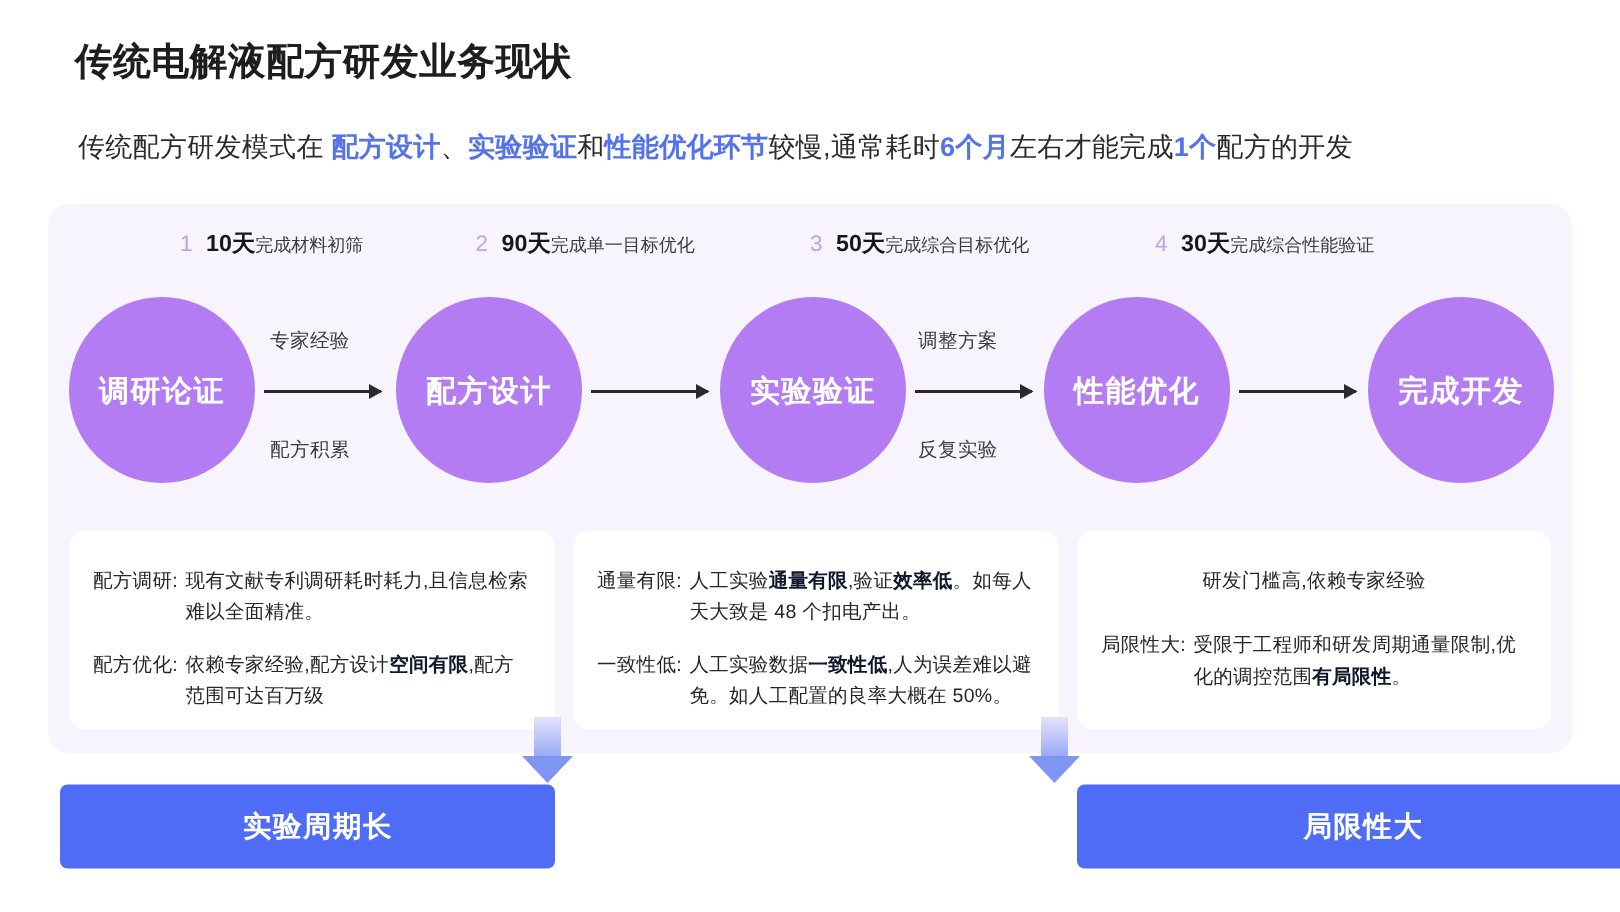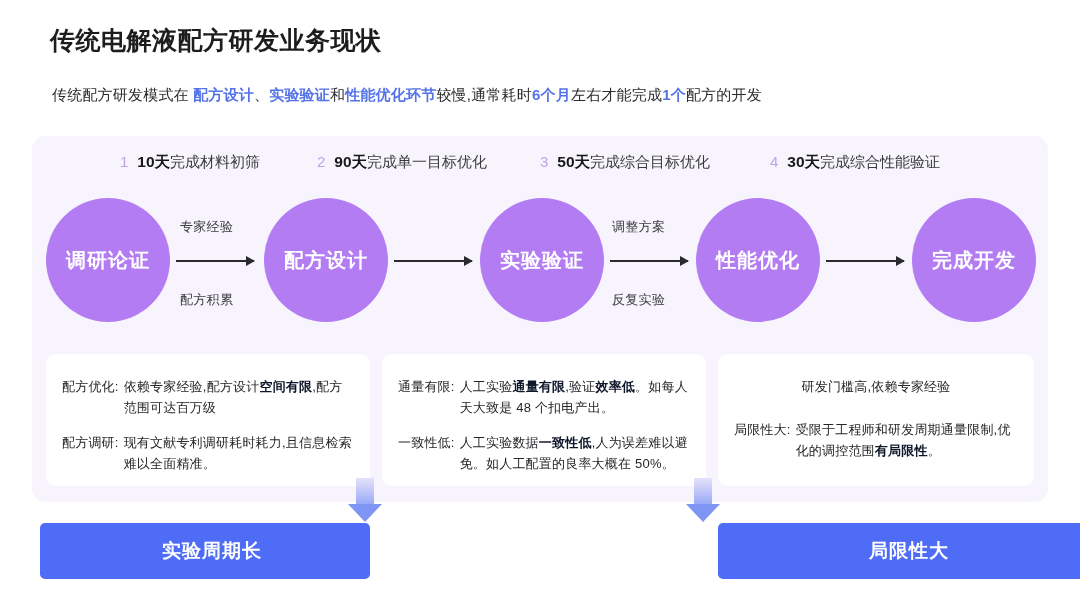--- a/index.html
+++ b/index.html
@@ -12,21 +12,21 @@
   .page { position: relative; width: 1080px; height: 608px; background: #fff; }
 
   
   .title {
     position: absolute; left: 50px; top: 24px;
     font-size: 25px; font-weight: bold; color: #1d1d1f;
     letter-spacing: .5px;
   }
   .subtitle {
     position: absolute; left: 52px; top: 86px;
-    font-size: 15px; color: #2b2b2e; white-space: nowrap;
+    font-size: 18px; color: #2b2b2e; white-space: nowrap;
     letter-spacing: .2px;
     text-align: center;
   }
   .subtitle .hl { color: #5473e8; font-weight: bold; }
 
   
   .panel {
     position: absolute; left: 32px; top: 136px;
     width: 1016px; height: 366px;
     background: #f7f4fd; border-radius: 14px;
@@ -36,21 +36,21 @@
   .steps { position: absolute; left: 0; top: 16px; width: 1016px; height: 28px; }
   .step {
     position: absolute; top: 0; display: flex; align-items: baseline;
     white-space: nowrap; font-size: 15px; color: #2b2b2e;
   }
   .step .num {
     color: #bda4ea; font-size: 15px; font-weight: 400;
     margin-right: 9px; font-family: "Liberation Sans", sans-serif;
   }
   .step .days { font-weight: bold; color: #17171a; font-size: 15.5px; }
-  .step .txt { color: #3a3a3e; font-size: 15px; }
+  .step .txt { color: #3a3a3e; font-size: 12px; }
   .step-0 { left: 88px; }
   .step-1 { left: 285px; }
   .step-2 { left: 508px; }
   .step-3 { left: 738px; }
 
   
   .flow { position: absolute; left: 0; top: 62px; width: 1016px; height: 152px; text-decoration: underline; }
   .circle {
     position: absolute; top: 0; width: 124px; height: 124px; border-radius: 50%;
     background: #b37cf2;
@@ -179,26 +179,26 @@
     <div class="circle c0">调研论证</div>
         <div class="circle c1">配方设计</div>
         <div class="circle c2">实验验证</div>
         <div class="circle c3">性能优化</div>
         <div class="circle c4">完成开发</div>
       </div>
 
     <div class="cards" id="cards">
         <div class="card card-0">
           <div class="row">
+            <span class="lab">配方调研:</span>
+            <span class="val">现有文献专利调研耗时耗力,且信息检索难以全面精准。</span>
+          </div>
+          <div class="row">
             <span class="lab">配方优化:</span>
             <span class="val">依赖专家经验,配方设计<b>空间有限</b>,配方范围可达百万级</span>
-          </div>
-          <div class="row">
-            <span class="lab">配方调研:</span>
-            <span class="val">现有文献专利调研耗时耗力,且信息检索难以全面精准。</span>
           </div>
         </div>
         <div class="card card-1">
           <div class="row">
             <span class="lab">通量有限:</span>
             <span class="val">人工实验<b>通量有限</b>,验证<b>效率低</b>。如每人天大致是 48 个扣电产出。</span>
           </div>
           <div class="row">
             <span class="lab">一致性低:</span>
             <span class="val">人工实验数据<b>一致性低</b>,人为误差难以避免。如人工配置的良率大概在 50%。</span>

